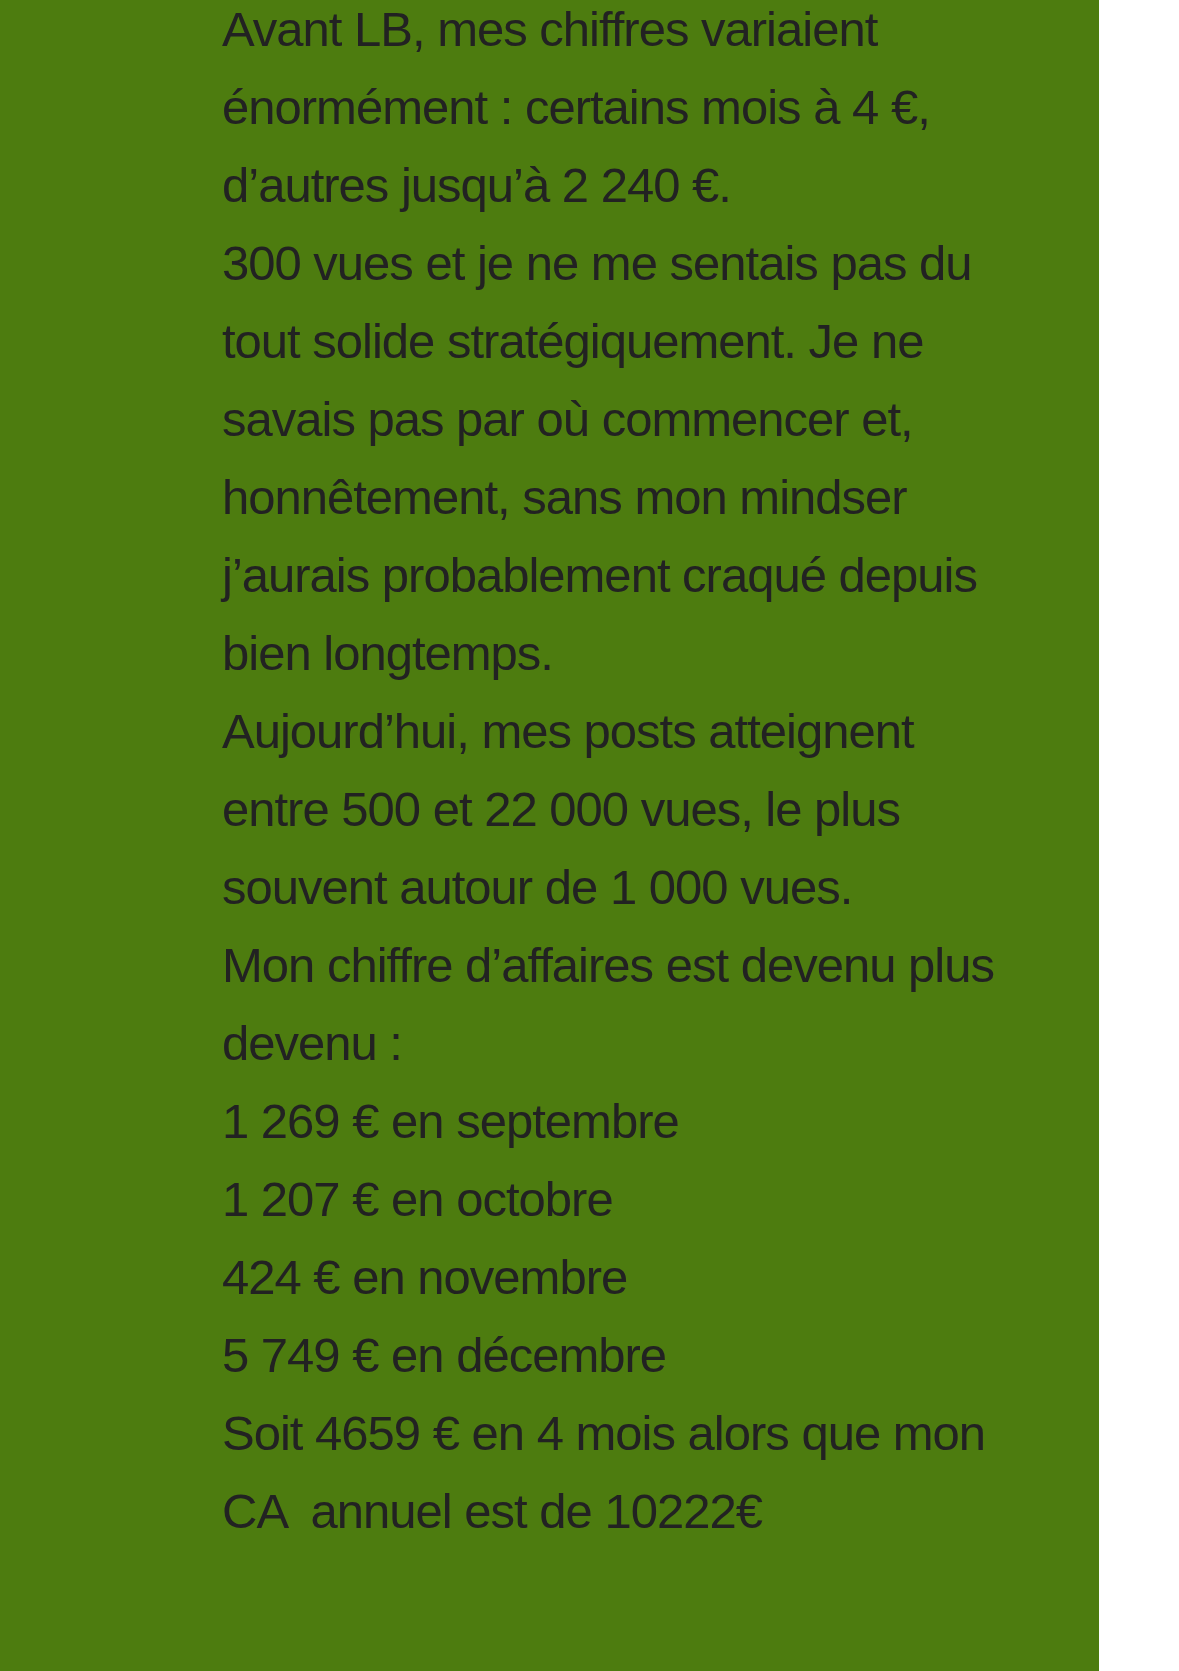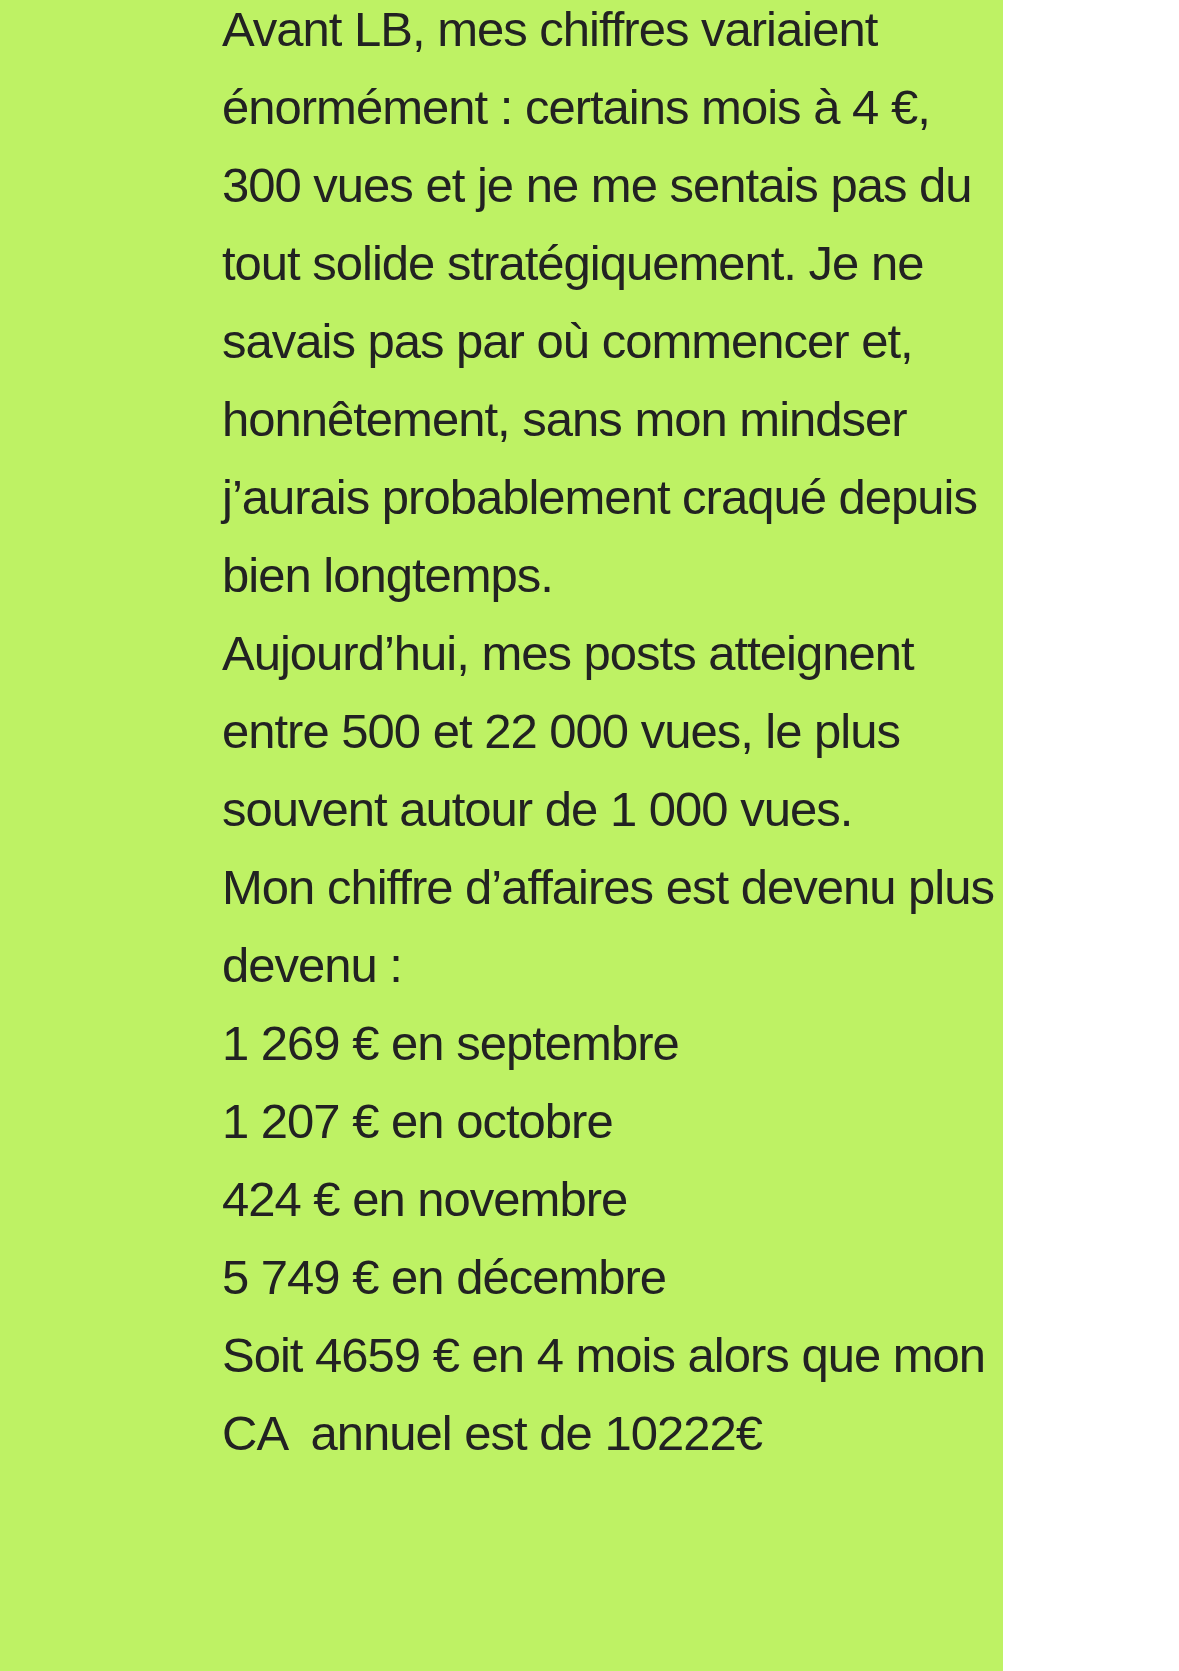--- a/index.html
+++ b/index.html
@@ -2,23 +2,23 @@
 <html lang="fr"><head>
 <meta charset="utf-8">
 <style>
   html, body {
     margin: 0;
     padding: 0;
     background: #ffffff;
   }
   .page {
     position: relative;
-    width: 1003px;
+    width: 1099px;
     height: 1671px;
-    background: #bef264;
+    background: #4d7c0f;
     overflow: hidden;
     font-family: "Liberation Sans", "DejaVu Sans", sans-serif;
   }
   .text-block {
     position: absolute;
     top: -10px;
     left: 222px;
     width: 920px;
   }
   .text-line {
@@ -30,20 +30,21 @@
     font-weight: 400;
   }
 </style>
 </head>
 <body>
 
 <div class="page">
   <div class="text-block">
     <div class="text-line">Avant LB, mes chiffres variaient</div>
     <div class="text-line">énormément : certains mois à 4 €,</div>
+    <div class="text-line">d’autres jusqu’à 2 240 €.</div>
     <div class="text-line">300 vues et je ne me sentais pas du</div>
     <div class="text-line">tout solide stratégiquement. Je ne</div>
     <div class="text-line">savais pas par où commencer et,</div>
     <div class="text-line">honnêtement, sans mon mindser</div>
     <div class="text-line">j’aurais probablement craqué depuis</div>
     <div class="text-line">bien longtemps.</div>
     <div class="text-line">Aujourd’hui, mes posts atteignent</div>
     <div class="text-line">entre 500 et 22 000 vues, le plus</div>
     <div class="text-line">souvent autour de 1 000 vues.</div>
     <div class="text-line">Mon chiffre d’affaires est devenu plus</div>

